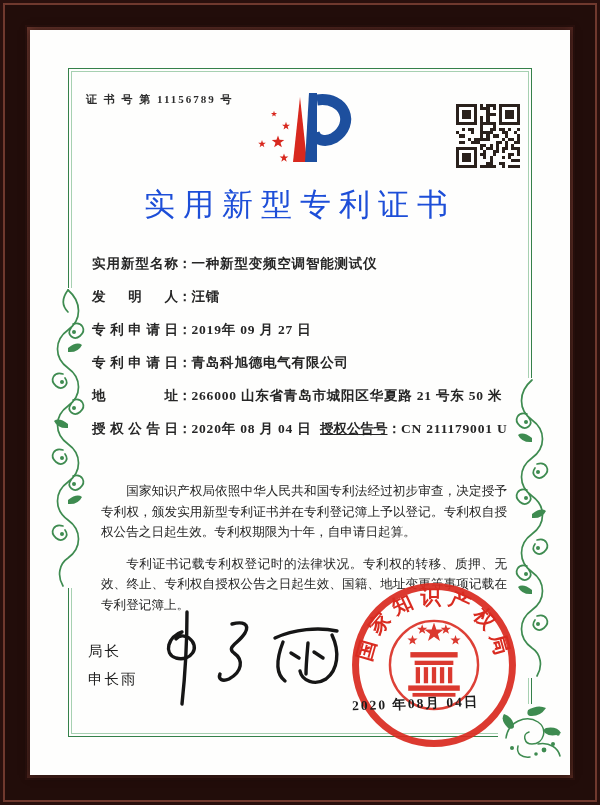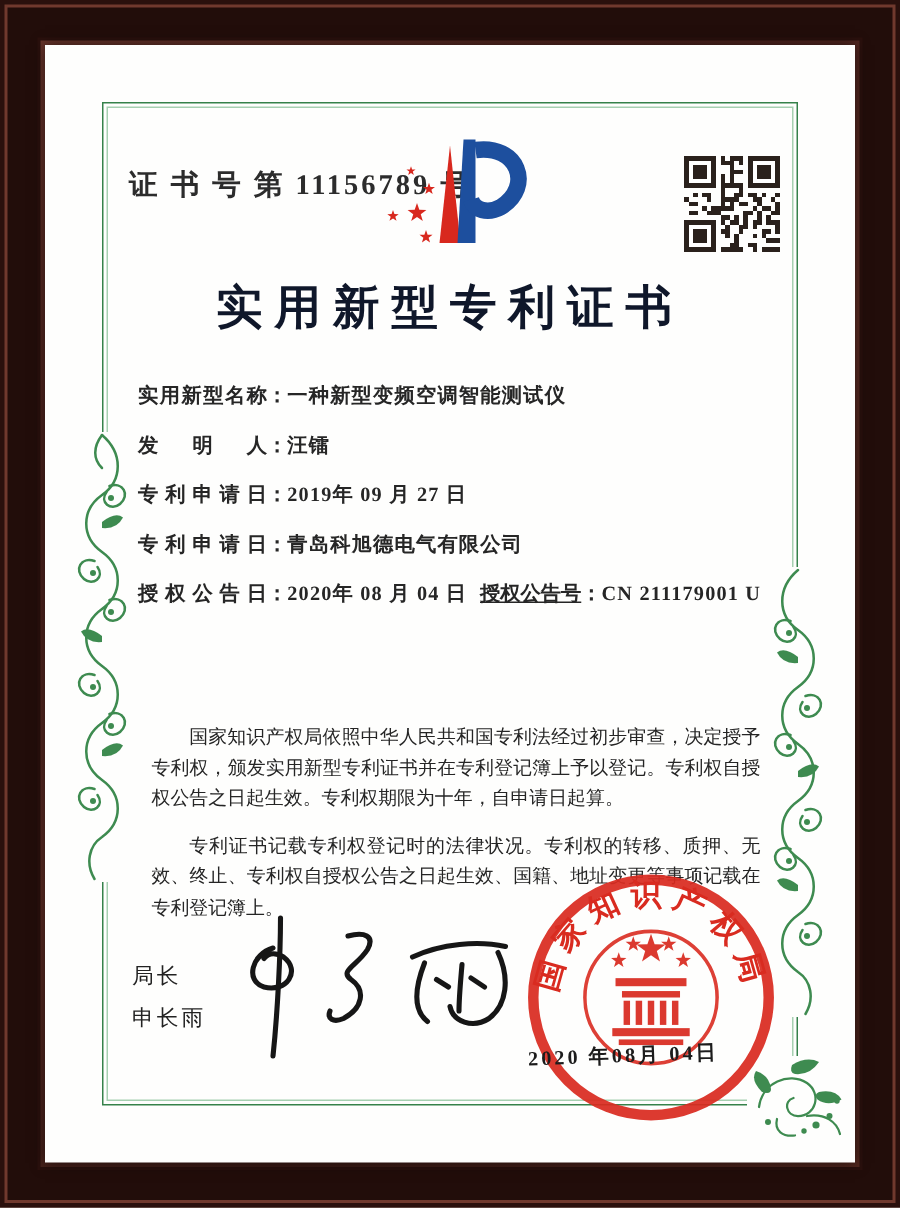--- a/index.html
+++ b/index.html
@@ -7,24 +7,24 @@
     background:linear-gradient(145deg,#6a362c 0%,#4a211c 28%,#5c2c24 50%,#3a1a15 74%,#54281f 100%);
     box-shadow:inset 0 0 0 3px #2a100d,inset 0 0 0 5px #70392e,inset 0 0 0 25px rgba(0,0,0,.18),inset 0 0 0 27px #2a100d;
     font-family:"Liberation Serif","DejaVu Serif",serif;}
   .paper{position:relative;width:540px;height:745px;background:#fefefd;box-shadow:0 0 9px rgba(0,0,0,.55);overflow:hidden;}
   .gborder{position:absolute;inset:38px;border:1px solid #35814a;pointer-events:none;}
   .gborder:after{content:"";position:absolute;inset:2px;border:1px solid #a6d0b1;}
   .orn{position:absolute;background:#fefefd;}
   .orn-left{left:19px;top:258px;width:38px;height:300px;}
   .orn-right{left:483px;top:348px;width:38px;height:300px;transform:scaleX(-1);}
   .orn-corner{left:468px;top:674px;width:66px;height:56px;}
-  .cert-no{position:absolute;left:56px;top:80px;font-size:19px;letter-spacing:2px;color:#2c2c2c;font-weight:600;}
+  .cert-no{position:absolute;left:56px;top:62px;font-size:11px;letter-spacing:2px;color:#2c2c2c;font-weight:600;}
   .logo{position:absolute;left:213px;top:54px;}
   .qr{position:absolute;left:426px;top:74px;width:64px;height:64px;}
-  .title{position:absolute;left:0;right:0;top:154px;margin:0;text-align:center;font-size:31px;letter-spacing:8px;font-weight:700;color:#0f172a;}
+  .title{position:absolute;left:0;right:0;top:154px;margin:0;text-align:center;font-size:31px;letter-spacing:8px;font-weight:400;color:#1d4ed8;}
   .fields{position:absolute;left:62px;right:44px;top:217px;font-size:13.5px;color:#262626;}
   .frow{height:33px;line-height:33px;white-space:nowrap;}
   .lbl{display:inline-block;width:86px;text-align:justify;text-align-last:justify;font-weight:600;vertical-align:top;}
   .lbl2{display:inline-block;font-weight:600;text-decoration:underline;}
   .colon{font-weight:600;}
   .val{font-weight:700;letter-spacing:.8px;}
   .pair2{position:absolute;left:228px;display:inline-block;}
   .body-text{position:absolute;left:60px;right:52px;top:440px;font-size:12.6px;line-height:1.63;color:#252525;text-align:justify;}
   .body-text p{margin:11px;text-indent:2em;font-weight:400;}
   .signer{position:absolute;left:58px;top:607px;font-family:"Liberation Sans","DejaVu Sans",sans-serif;font-size:14.5px;color:#222;line-height:28px;letter-spacing:2px;}
@@ -263,20 +263,23 @@
       </div>
       <div class="frow">
         <span class="lbl">发明人</span><span class="colon">：</span><span class="val">汪镭</span>
       </div>
       <div class="frow">
         <span class="lbl">专利申请日</span><span class="colon">：</span><span class="val">2019年 09 月 27 日</span>
       </div>
       <div class="frow">
         <span class="lbl">专利申请日</span><span class="colon">：</span><span class="val">青岛科旭德电气有限公司</span>
       </div>
+      <div class="frow">
+        <span class="lbl">地址</span><span class="colon">：</span><span class="val">266000 山东省青岛市城阳区华夏路 21 号东 50 米</span>
+      </div>
       <div class="frow" style="position:relative;">
         <span class="lbl">授权公告日</span><span class="colon">：</span><span class="val">2020年 08 月 04 日</span>
         <span class="pair2"><span class="lbl2">授权公告号</span><span class="colon">：</span><span class="val">CN 211179001 U</span></span>
       </div>
     </div>
 
     <div class="body-text">
       <p>国家知识产权局依照中华人民共和国专利法经过初步审查，决定授予专利权，颁发实用新型专利证书并在专利登记簿上予以登记。专利权自授权公告之日起生效。专利权期限为十年，自申请日起算。</p>
       <p>专利证书记载专利权登记时的法律状况。专利权的转移、质押、无效、终止、专利权自授权公告之日起生效、国籍、地址变更等事项记载在专利登记簿上。</p>
     </div>

